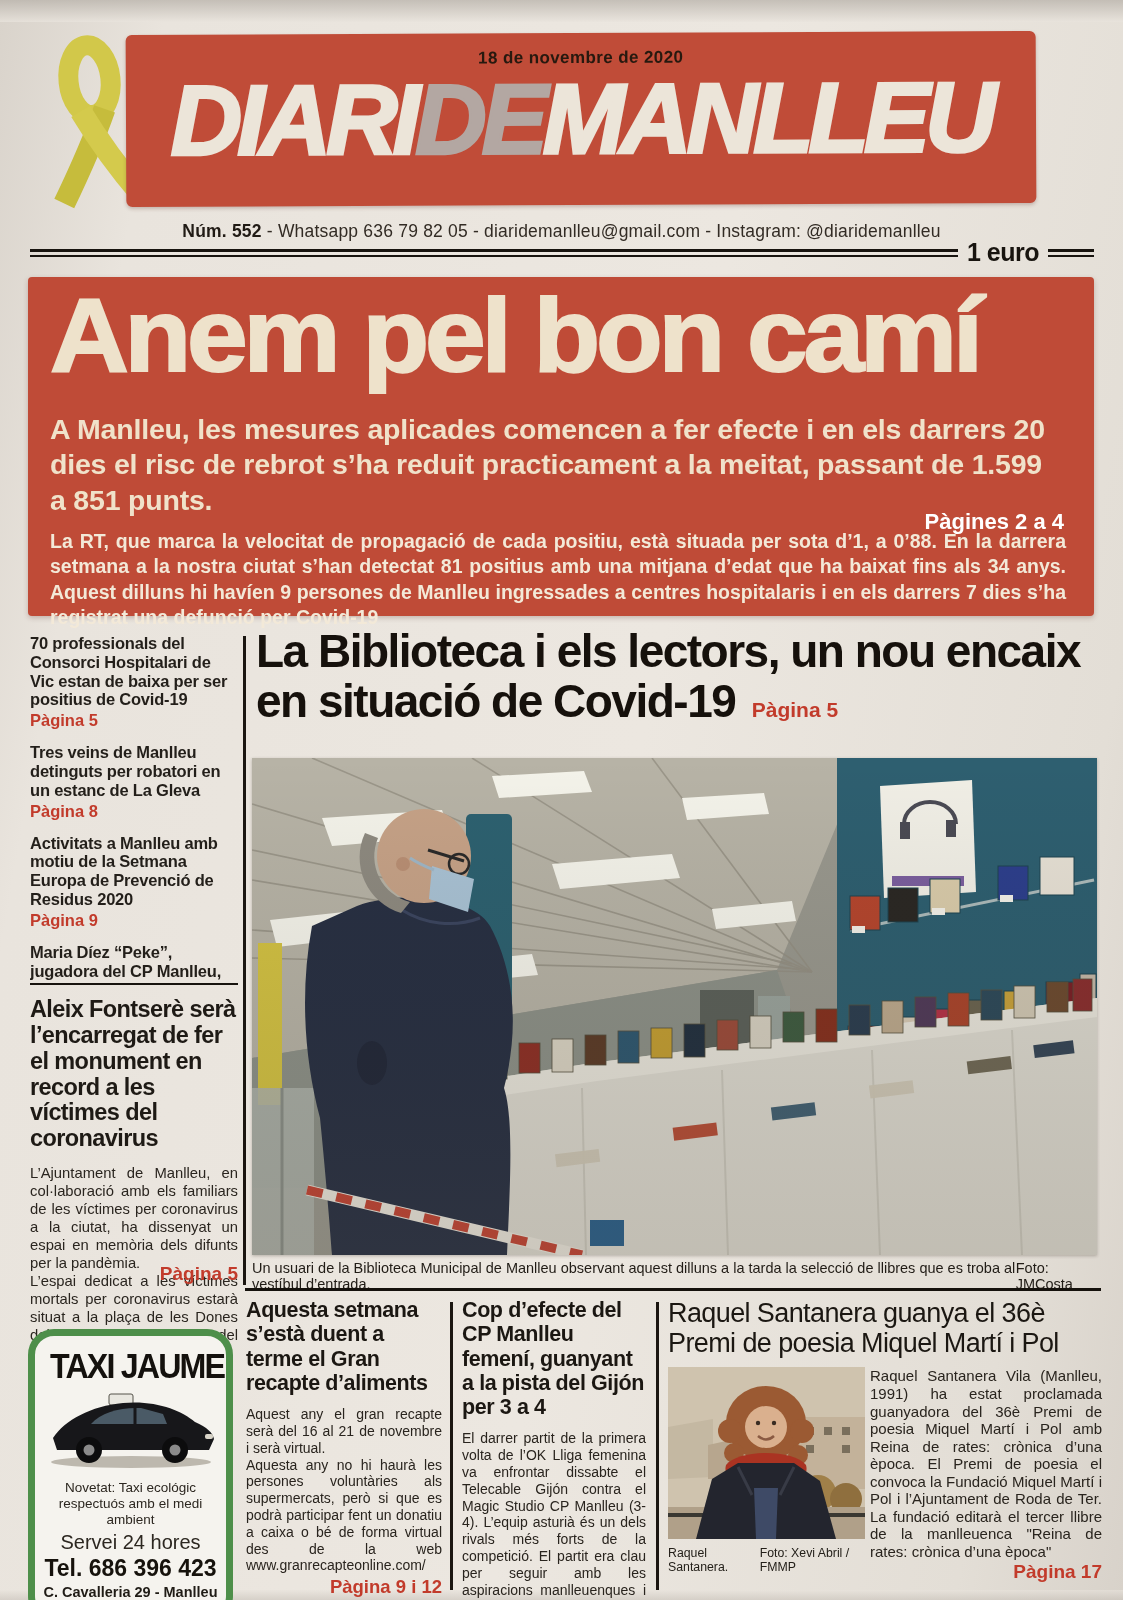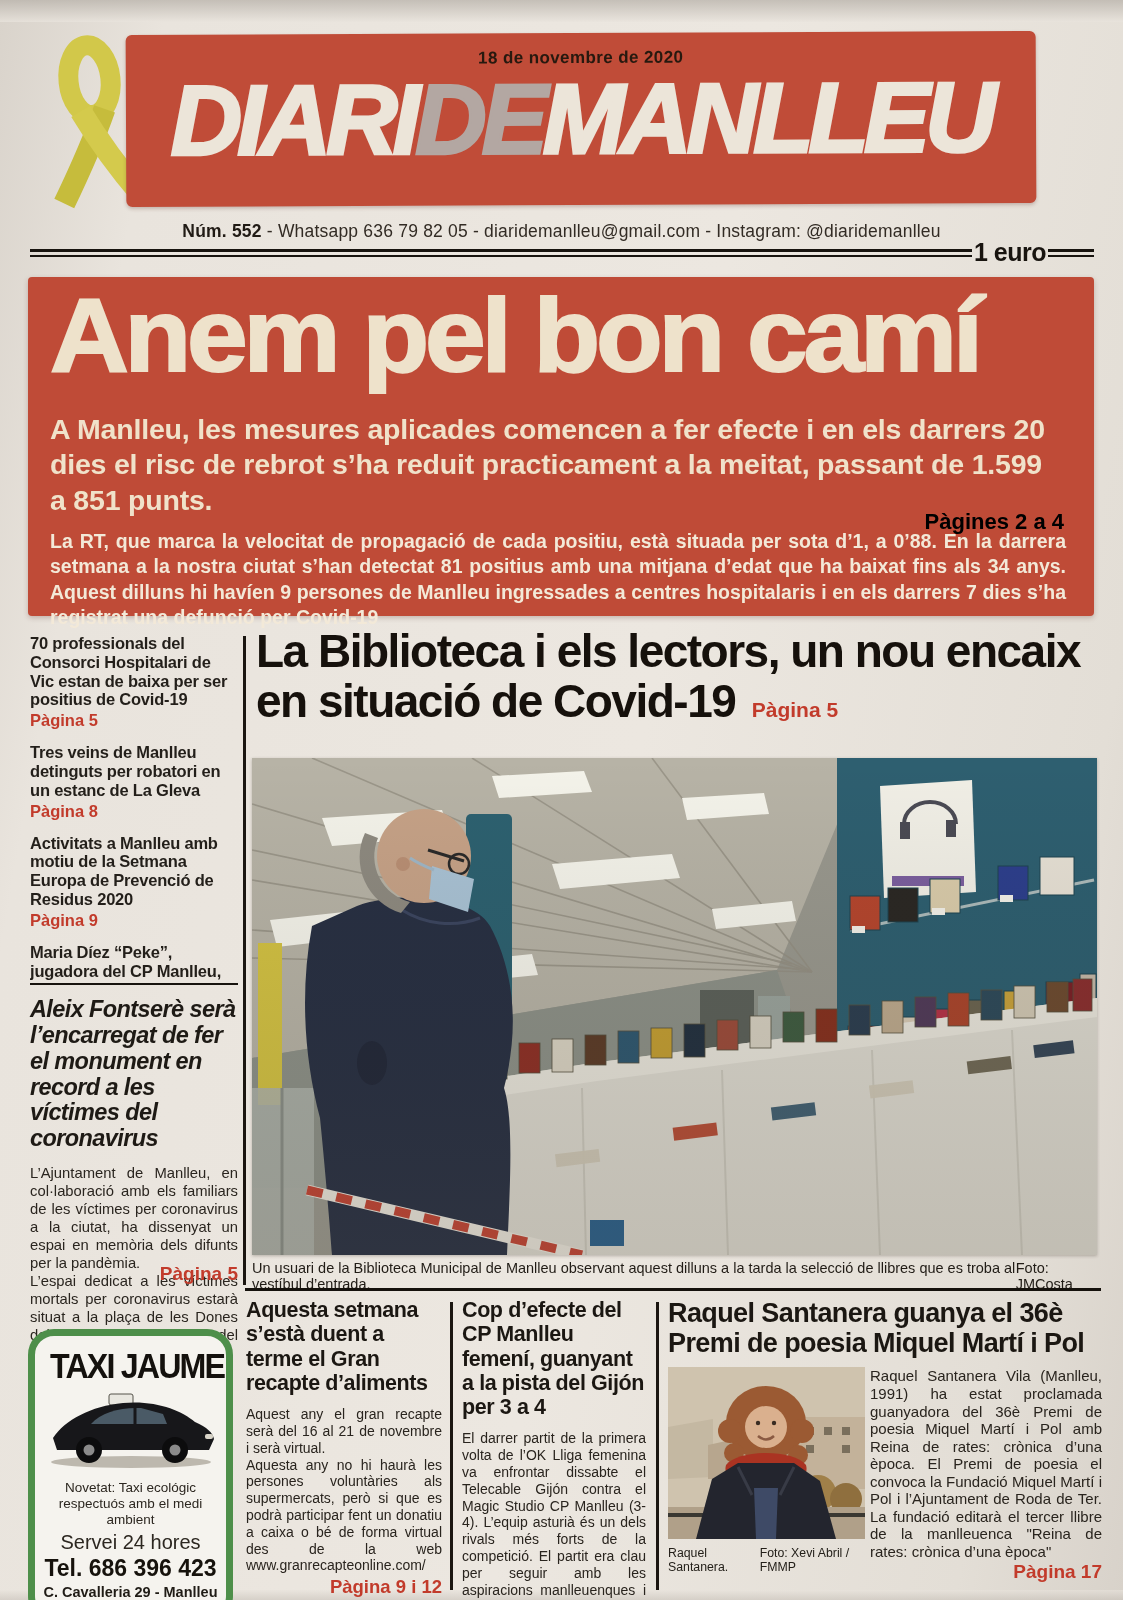--- a/index.html
+++ b/index.html
@@ -35,51 +35,51 @@
   }
   .mast-title span { -webkit-text-stroke:3px currentColor; }
   .t-white { color:#ece5d9; }
   .t-grey  { color:#b3a7a2; }
 
   .issue-line { position:absolute; top:221px; left:0; width:100%; text-align:center;
     font-size:17.5px; color:#322b24; letter-spacing:.2px; }
   .issue-line b { font-weight:bold; color:#211b15; }
 
   .price-row { position:absolute; top:238px; left:30px; width:1064px;
-    display:flex; align-items:center; gap:2px; }
+    display:flex; align-items:center; gap:9px; }
   .dline { flex:1; height:8px; border-top:3.5px solid #18140f; border-bottom:2.5px solid #18140f; }
   .dline.short { flex:0 0 46px; }
   .price { font-size:25px; font-weight:bold; color:#18140f; letter-spacing:-.5px; }
 
   
   .lead-box {
     position:absolute; left:28px; top:277px; width:1066px; height:339px;
     background:#bf4b37; border-radius:4px; padding:6px 35px 0 22px;
     box-shadow:0 2px 5px rgba(90,40,30,.25);
   }
   .lead-headline {
     font-size:103px; font-weight:bold; letter-spacing:-4px; line-height:1.02;
     color:#eee2cb; white-space:nowrap; transform:scaleX(1.06); transform-origin:left center;
     -webkit-text-stroke:2px currentColor;
   }
   .lead-sub { margin-top:24px; width:1015px; font-size:28.5px; font-weight:bold;
     color:#f0e2ca; line-height:1.24; letter-spacing:-.2px; }
-  .lead-pages { position:absolute; right:30px; top:232px; font-size:22px; font-weight:bold; color:#000000; }
+  .lead-pages { position:absolute; right:30px; top:232px; font-size:22px; font-weight:bold; color:#ffffff; }
   .lead-body { margin-top:11px; width:1016px; font-size:19.5px; font-weight:bold;
     color:#f3e9d8; line-height:1.3; text-align:justify; }
 
   
   .briefs { position:absolute; left:30px; top:634px; width:208px; height:348px; overflow:hidden; }
   .brief { margin-bottom:13px; }
   .brief-text { font-size:16.5px; font-weight:bold; line-height:1.14; color:#231f1a; letter-spacing:-.2px; }
   .brief-page { font-size:16.5px; font-weight:bold; color:#c23b2b; margin-top:2px; }
 
   .feature { position:absolute; left:30px; top:983px; width:208px; height:302px; }
   .side-rule { border-top:2.5px solid #17130e; margin-bottom:12px; }
-  .feature-title { font-size:23.5px; font-weight:bold; line-height:1.1; letter-spacing:-.6px; color:#1e1a15;font-style:italic; }
+  .feature-title { font-size:23.5px; font-weight:bold; line-height:1.1; letter-spacing:-.6px; color:#1e1a15; }
   .feature-body { margin-top:12px; font-size:14.8px; line-height:1.22; text-align:justify; color:#2a251f; }
   .feature-page { position:absolute; right:0; bottom:0; font-size:19px; font-weight:bold; color:#c23b2b; }
 
   .vdivider { position:absolute; left:243px; top:636px; width:2.5px; height:649px; background:#1b1611; }
 
   
   .main-head { position:absolute; left:256px; top:627px; width:846px; }
   .main-head h2 { display:inline; font-size:46px; font-weight:bold; letter-spacing:-1.5px;
     line-height:1.08; color:#16110c; }
   .main-page { display:inline-block; margin-left:12px; font-size:21px; font-weight:bold; color:#c23b2b; }
@@ -106,21 +106,21 @@
   .article { position:absolute; top:1298px; }
   .art1 { left:246px; width:196px; }
   .art2 { left:462px; width:184px; }
   .art3 { left:668px; width:434px; }
   .a-title { font-size:21.5px; font-weight:bold; line-height:1.13; letter-spacing:-.4px; color:#1b1712; }
   .a-body { margin-top:11px; font-size:14px; line-height:1.2; text-align:justify; color:#29241e; }
   .a-page { text-align:right; font-size:18.5px; font-weight:bold; color:#c23b2b; margin-top:2px; }
   .vrule { position:absolute; top:1302px; width:2.5px; height:288px; background:#1b1611; }
   .vr1 { left:450px; } .vr2 { left:656px; }
 
-  .a3-title { font-size:27px; font-weight:bold; line-height:1.12; letter-spacing:-.6px; color:#1b1712; }
+  .a3-title { font-size:27px; font-weight:normal; line-height:1.12; letter-spacing:-.6px; color:#1b1712; }
   .a3-row { display:flex; margin-top:9px; }
   .a3-photo-block { width:197px; flex:0 0 197px; }
   .a3-caption { display:flex; gap:8px; font-size:12.3px; color:#24201a; margin-top:3px; }
   .a3-text { flex:1; padding-left:5px; }
   .a3-body { font-size:15px; line-height:1.17; text-align:justify; color:#29241e; }
   .a3-page { text-align:right; font-size:19px; font-weight:bold; color:#c23b2b; margin-top:1px; }
 </style>
 </head>
 <body>
 

